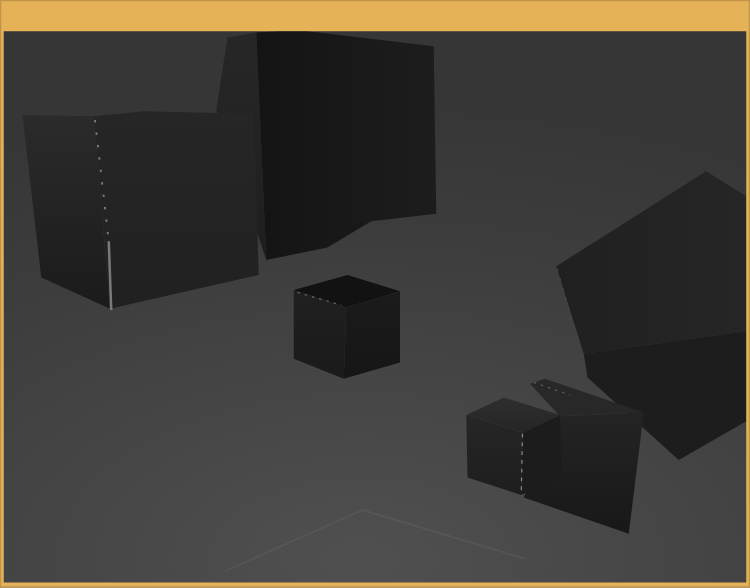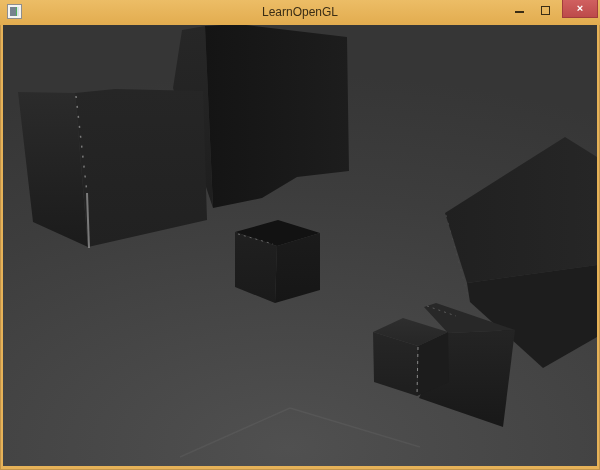--- a/index.html
+++ b/index.html
@@ -64,35 +64,20 @@
     
     background:radial-gradient(115% 85% at 48% 96%, #505050 0%, #484848 28%, #3d3d3d 68%, #363636 100%);
   }
   .content svg{position:absolute;left:0;top:0;display:block;}
 </style>
 </head>
 <body>
 
 <div class="window">
 
-  <div class="titlebar">
-    <div class="app-icon">
-      <div class="inner"></div>
-    </div>
-    <div class="title-text">LearnOpenGL</div>
-    <div class="controls">
-      <div class="ctrl-min">
-        <div class="bar"></div>
-      </div>
-      <div class="ctrl-max">
-        <div class="box"></div>
-      </div>
-      <div class="ctrl-close">×</div>
-    </div>
-  </div>
 
   <div class="content">
     <svg id="scene-svg" width="594" height="441" viewBox="0 0 594 441">
         <defs>
           <linearGradient id="g_back_front" x1="0" y1="0" x2="1" y2="0">
             <stop offset="0%" stop-color="#141414"></stop>
             <stop offset="100%" stop-color="#1d1d1d"></stop>
           </linearGradient>
           <linearGradient id="g_back_left" x1="0" y1="0" x2="0" y2="1">
             <stop offset="0%" stop-color="#272727"></stop>

